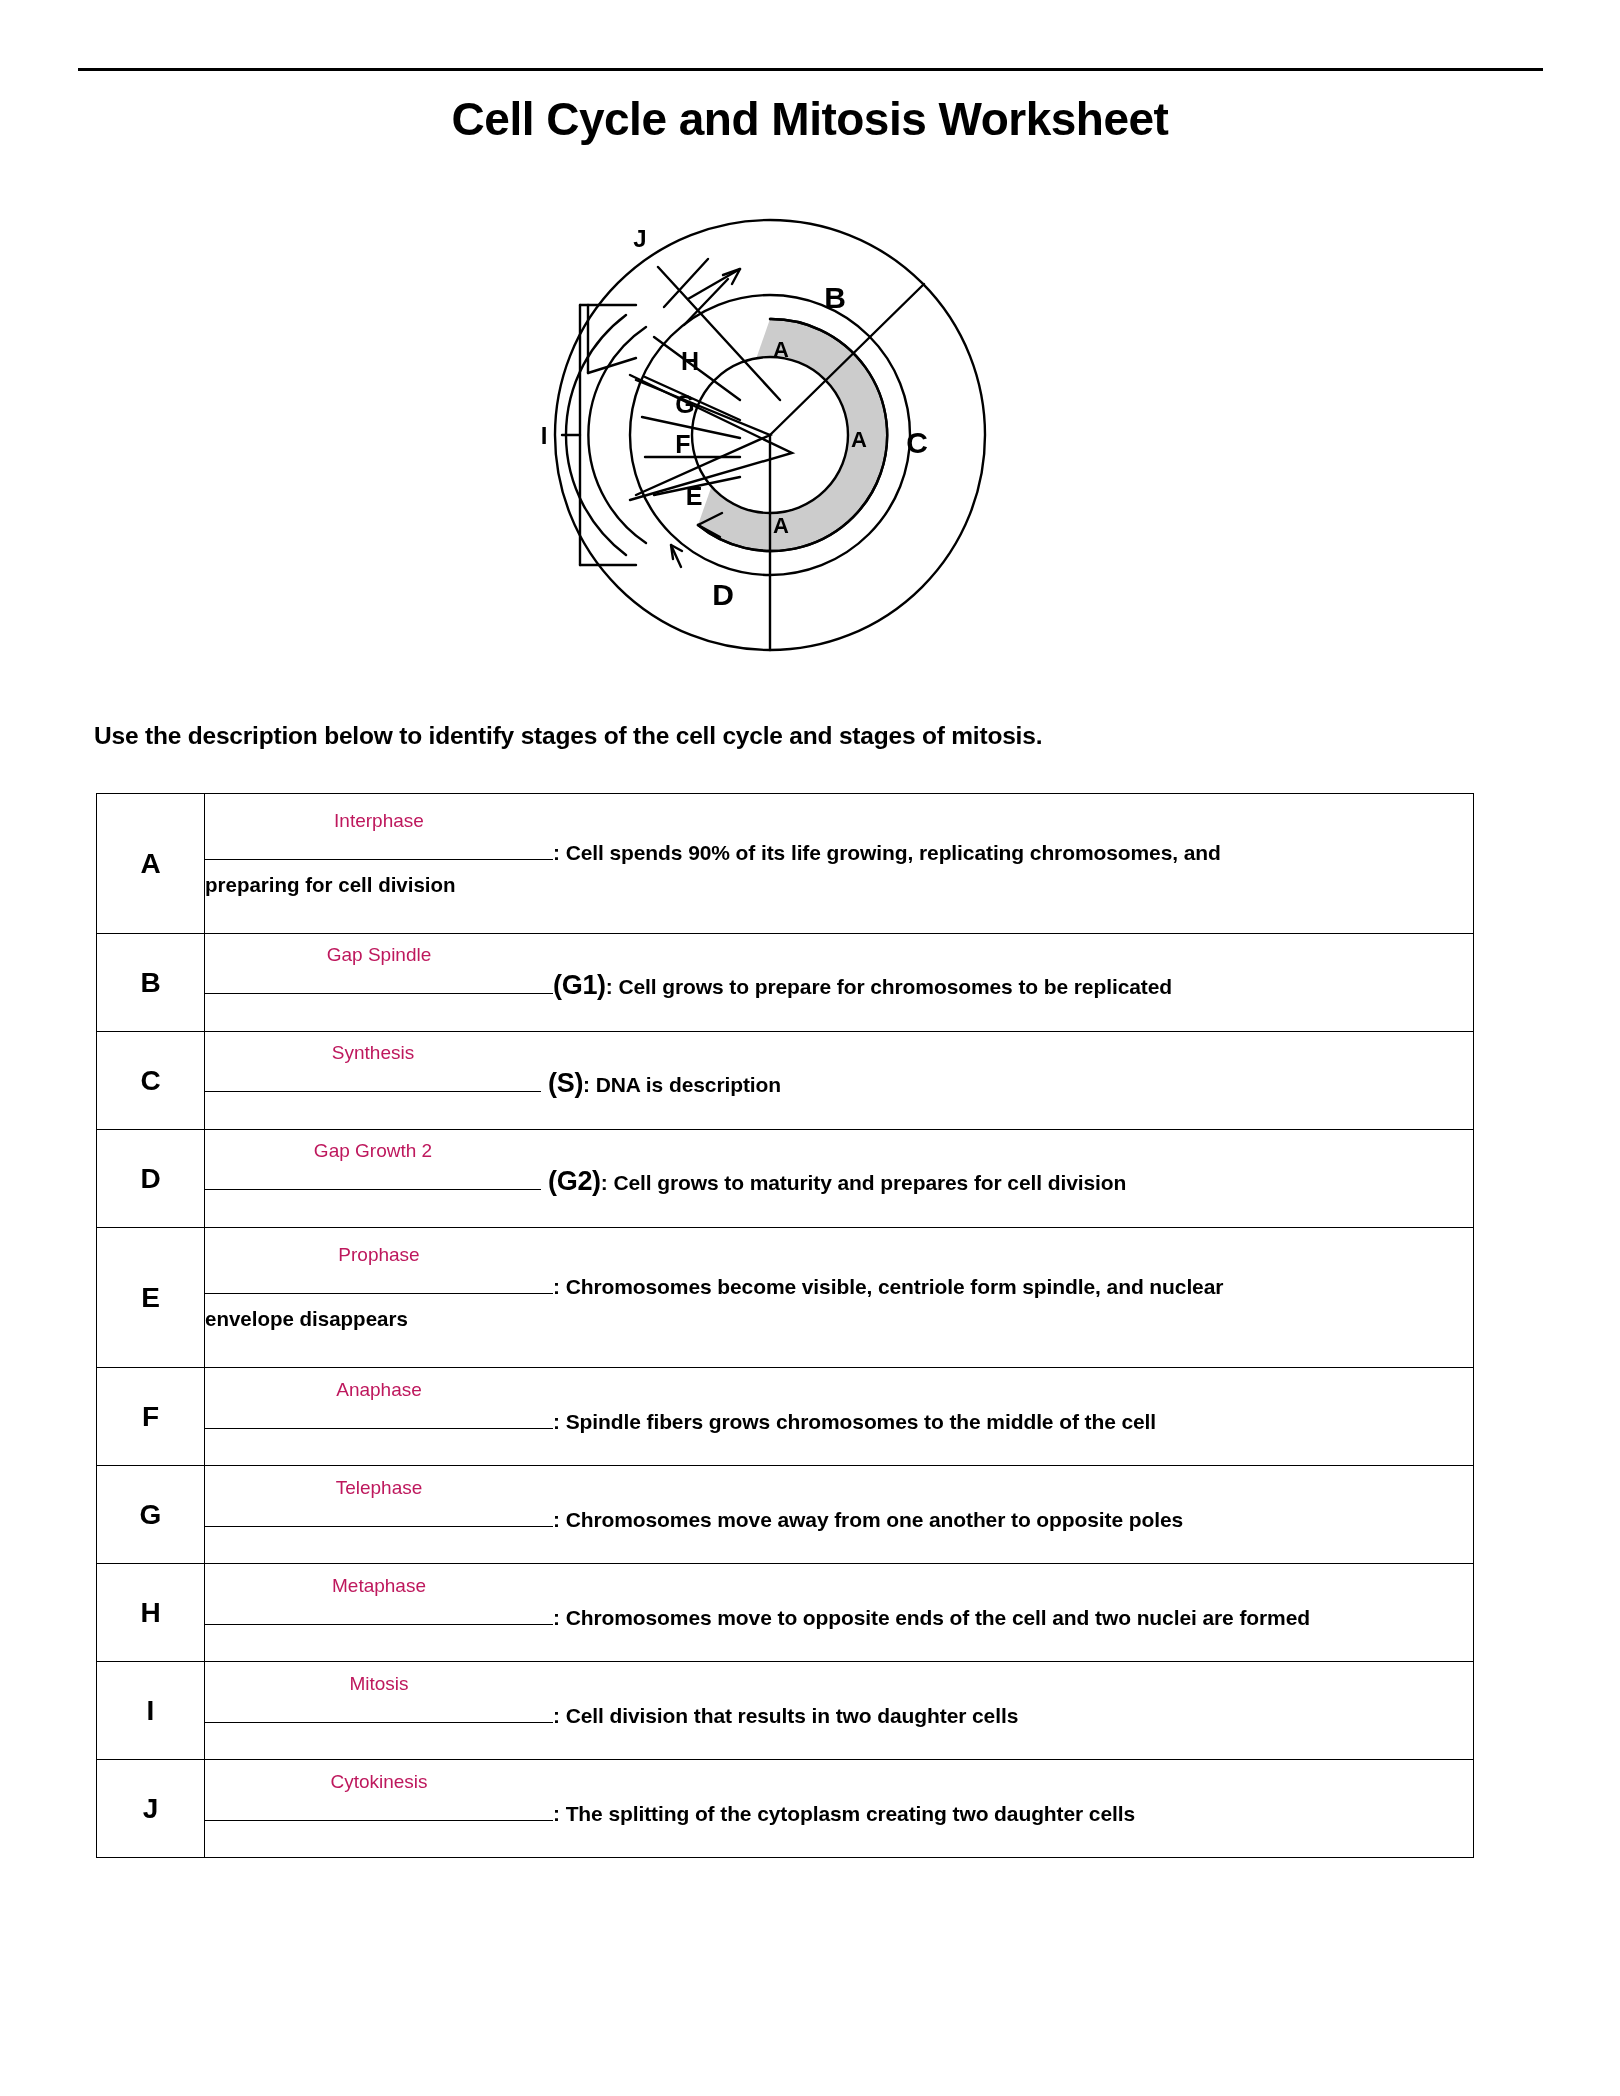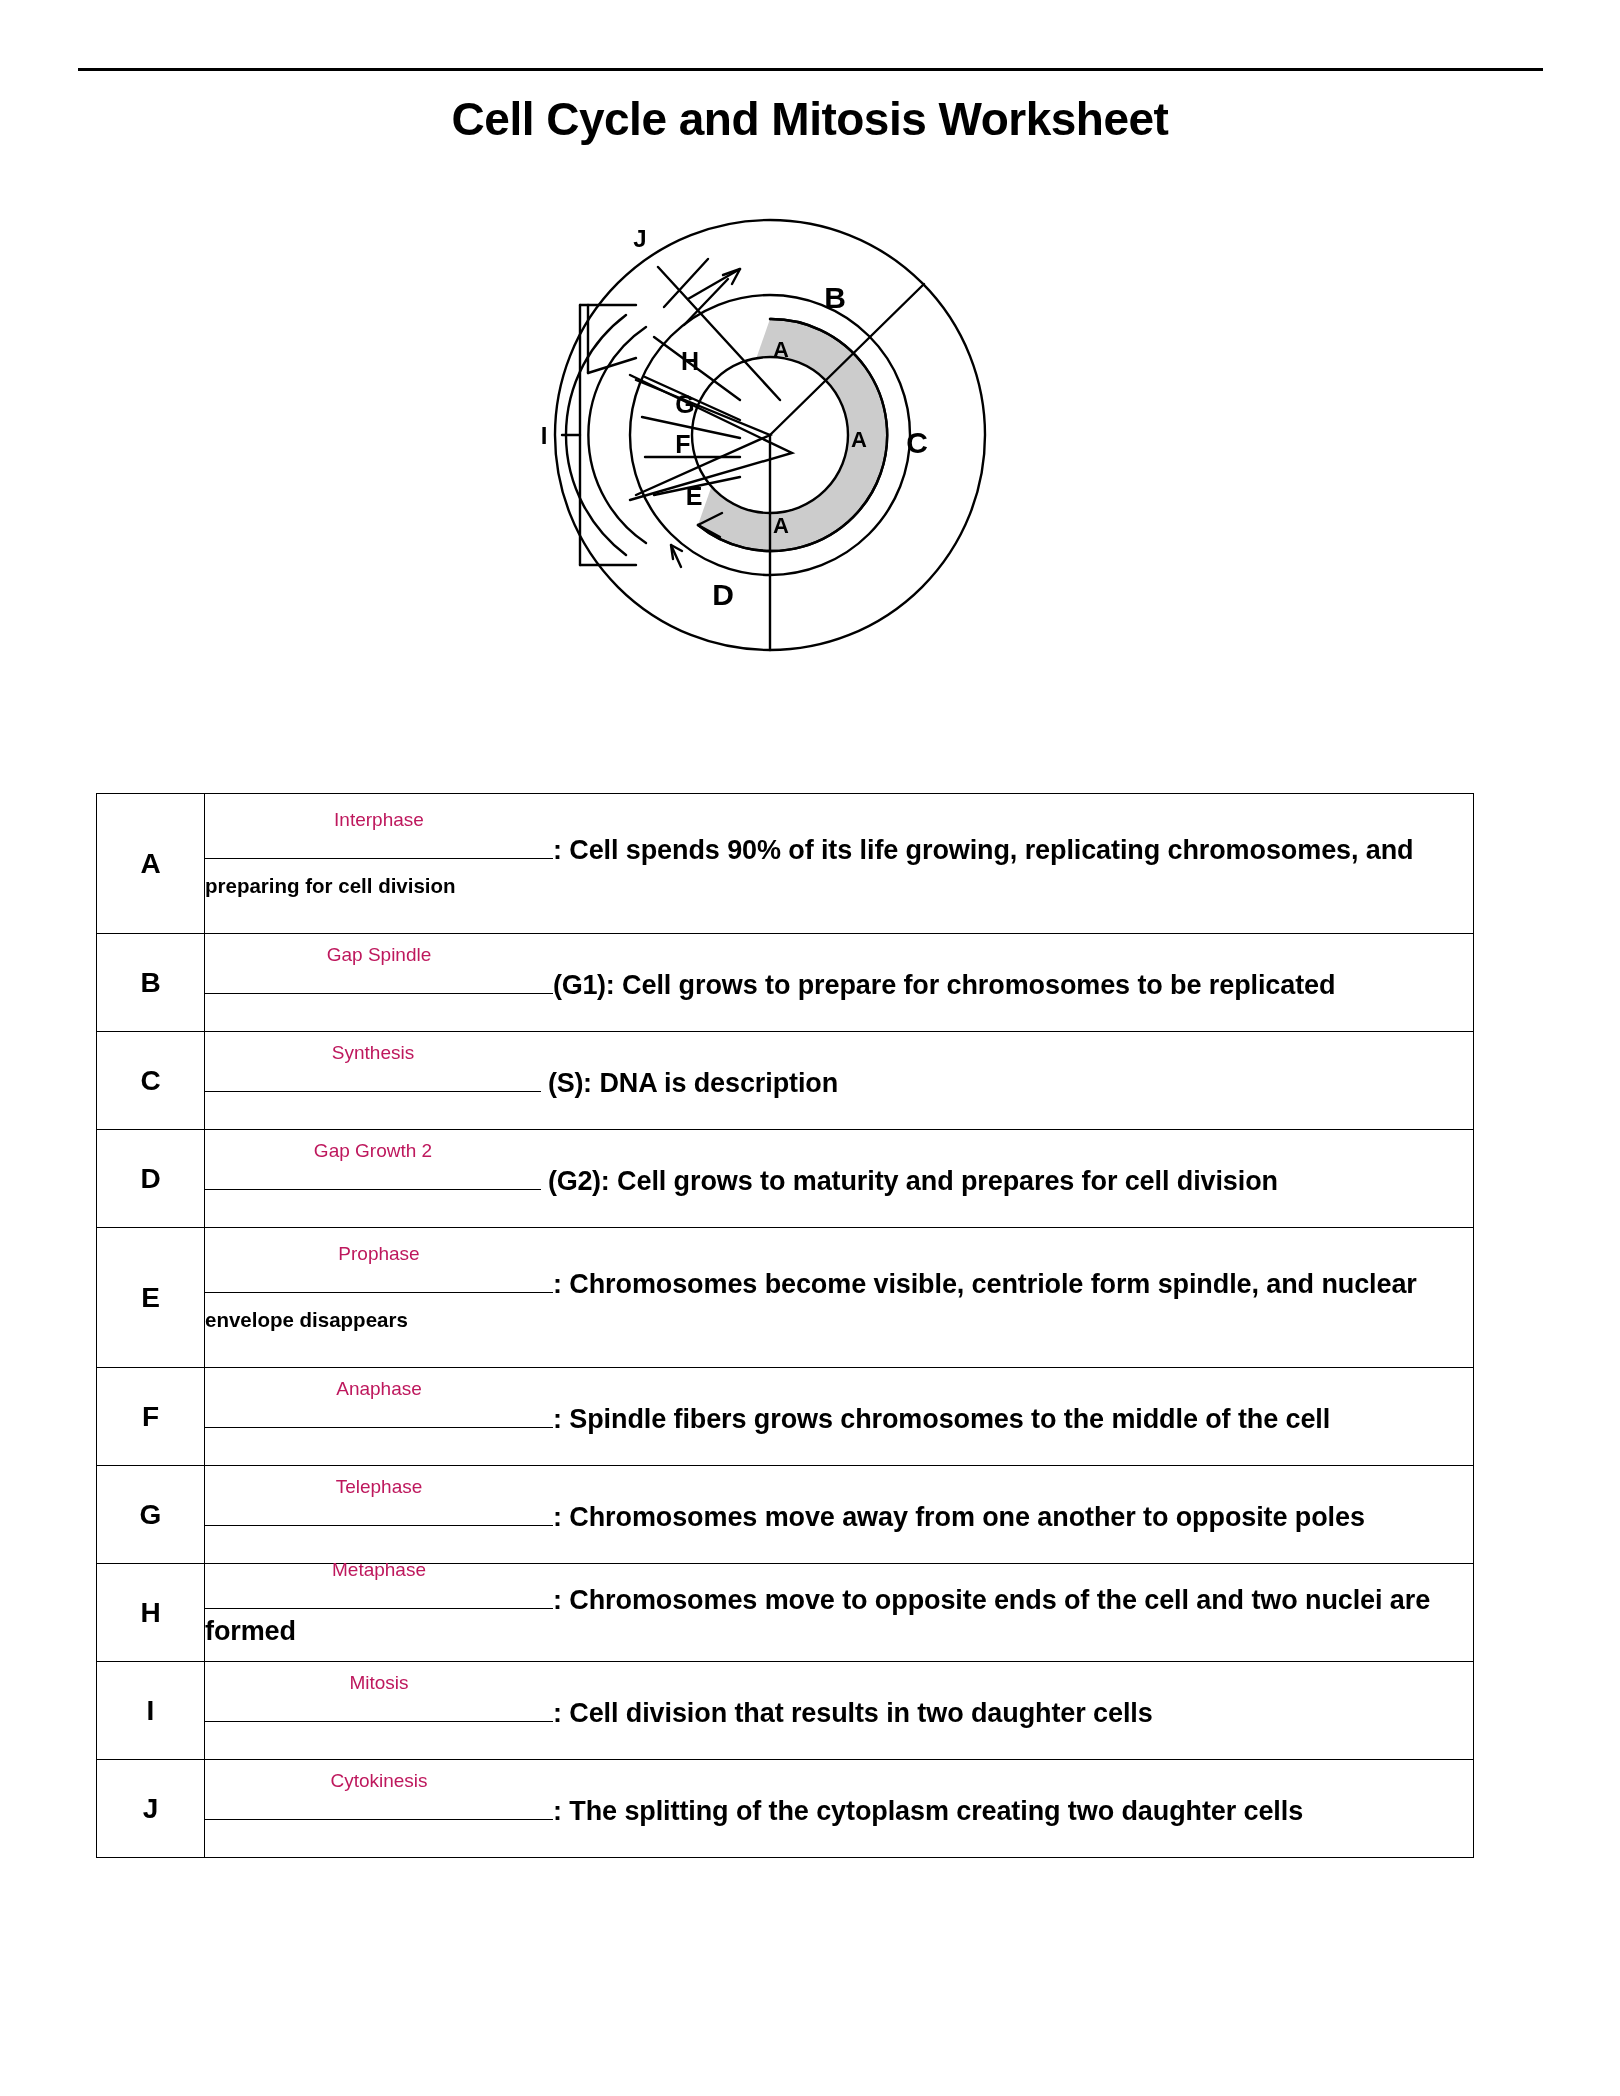--- a/index.html
+++ b/index.html
@@ -108,21 +108,21 @@
     top: -20px;
     text-align: center;
     font-size: 19px;
     font-weight: normal;
     color: #be185d;
     white-space: nowrap;
   }
   .answer-line.narrow { width: 336px; }
 
   .desc {
-    font-size: 27px;
+    font-size: 21px;
     font-weight: bold;
     letter-spacing: -0.1px;
   }
   .phase-tag {
     font-size: 27px;
     font-weight: bold;
     letter-spacing: -0.3px;
   }
   .tail-line {
     display: block;
@@ -205,20 +205,21 @@
         <text x="245" y="218" font-size="25" text-anchor="middle">G</text>
         <text x="243" y="258" font-size="25" text-anchor="middle">F</text>
         <text x="254" y="310" font-size="25" text-anchor="middle">E</text>
 
         <text x="104" y="249" font-size="24" text-anchor="middle">I</text>
         <text x="200" y="52" font-size="24" text-anchor="middle">J</text>
       </g>
     </svg>
   </div>
 
+  <div class="instruction">Use the description below to identify stages of the cell cycle and stages of mitosis.</div>
 
   <table class="wtable">
     <colgroup>
         <col class="col-letter">
         <col>
       </colgroup>
     <tbody>
 
       <tr class="row-2line">
         <td class="letter-cell">A</td>

